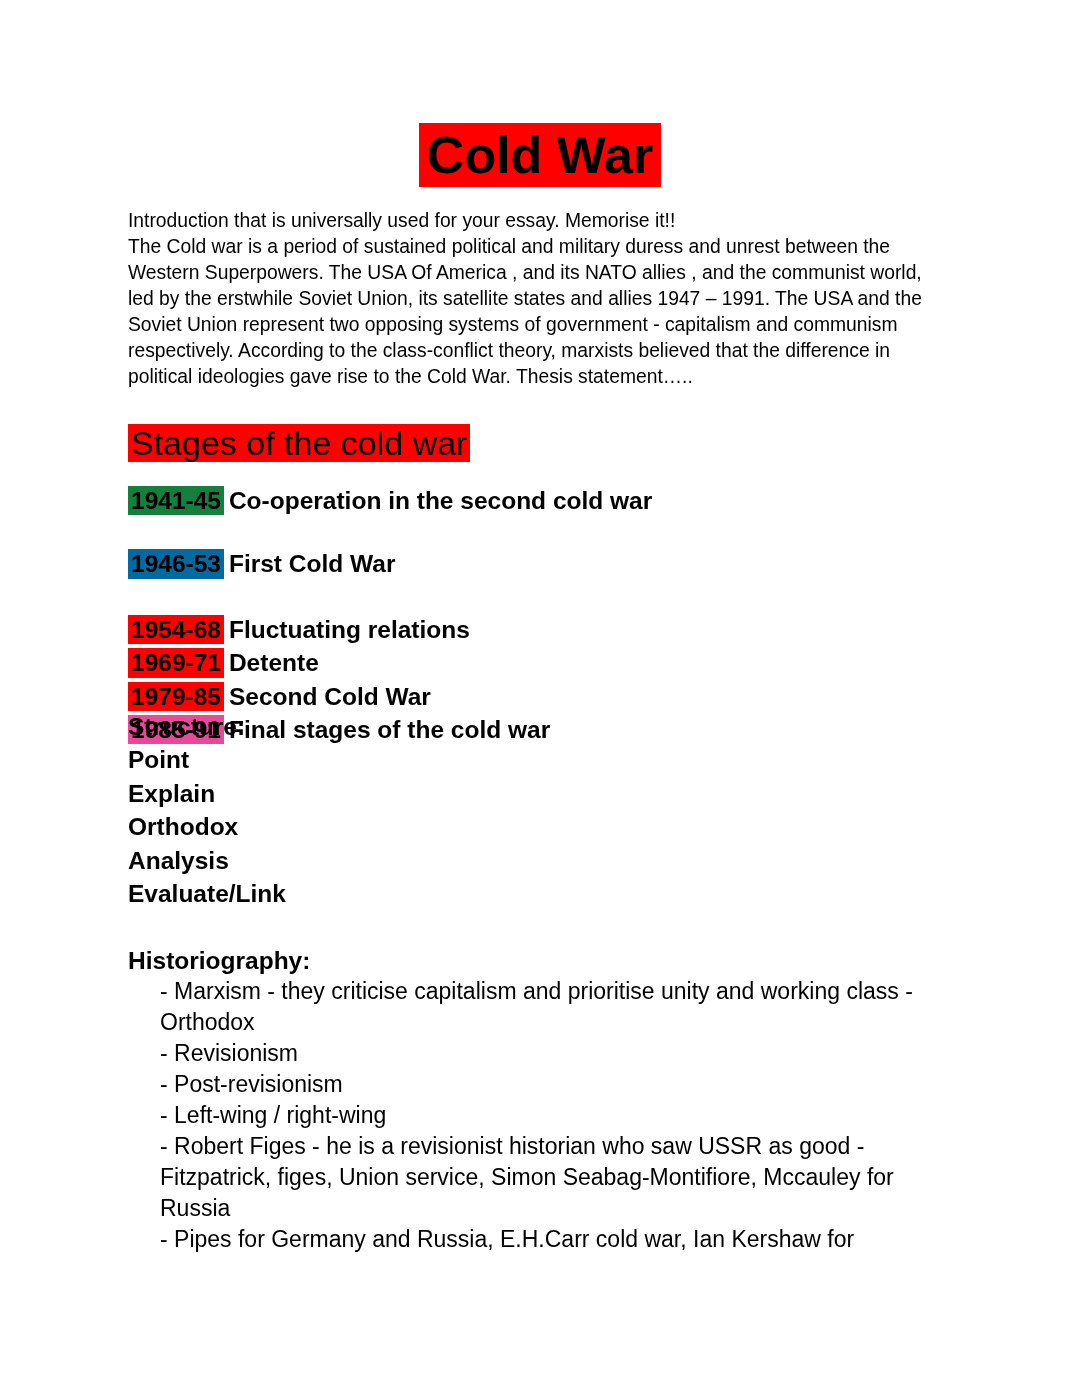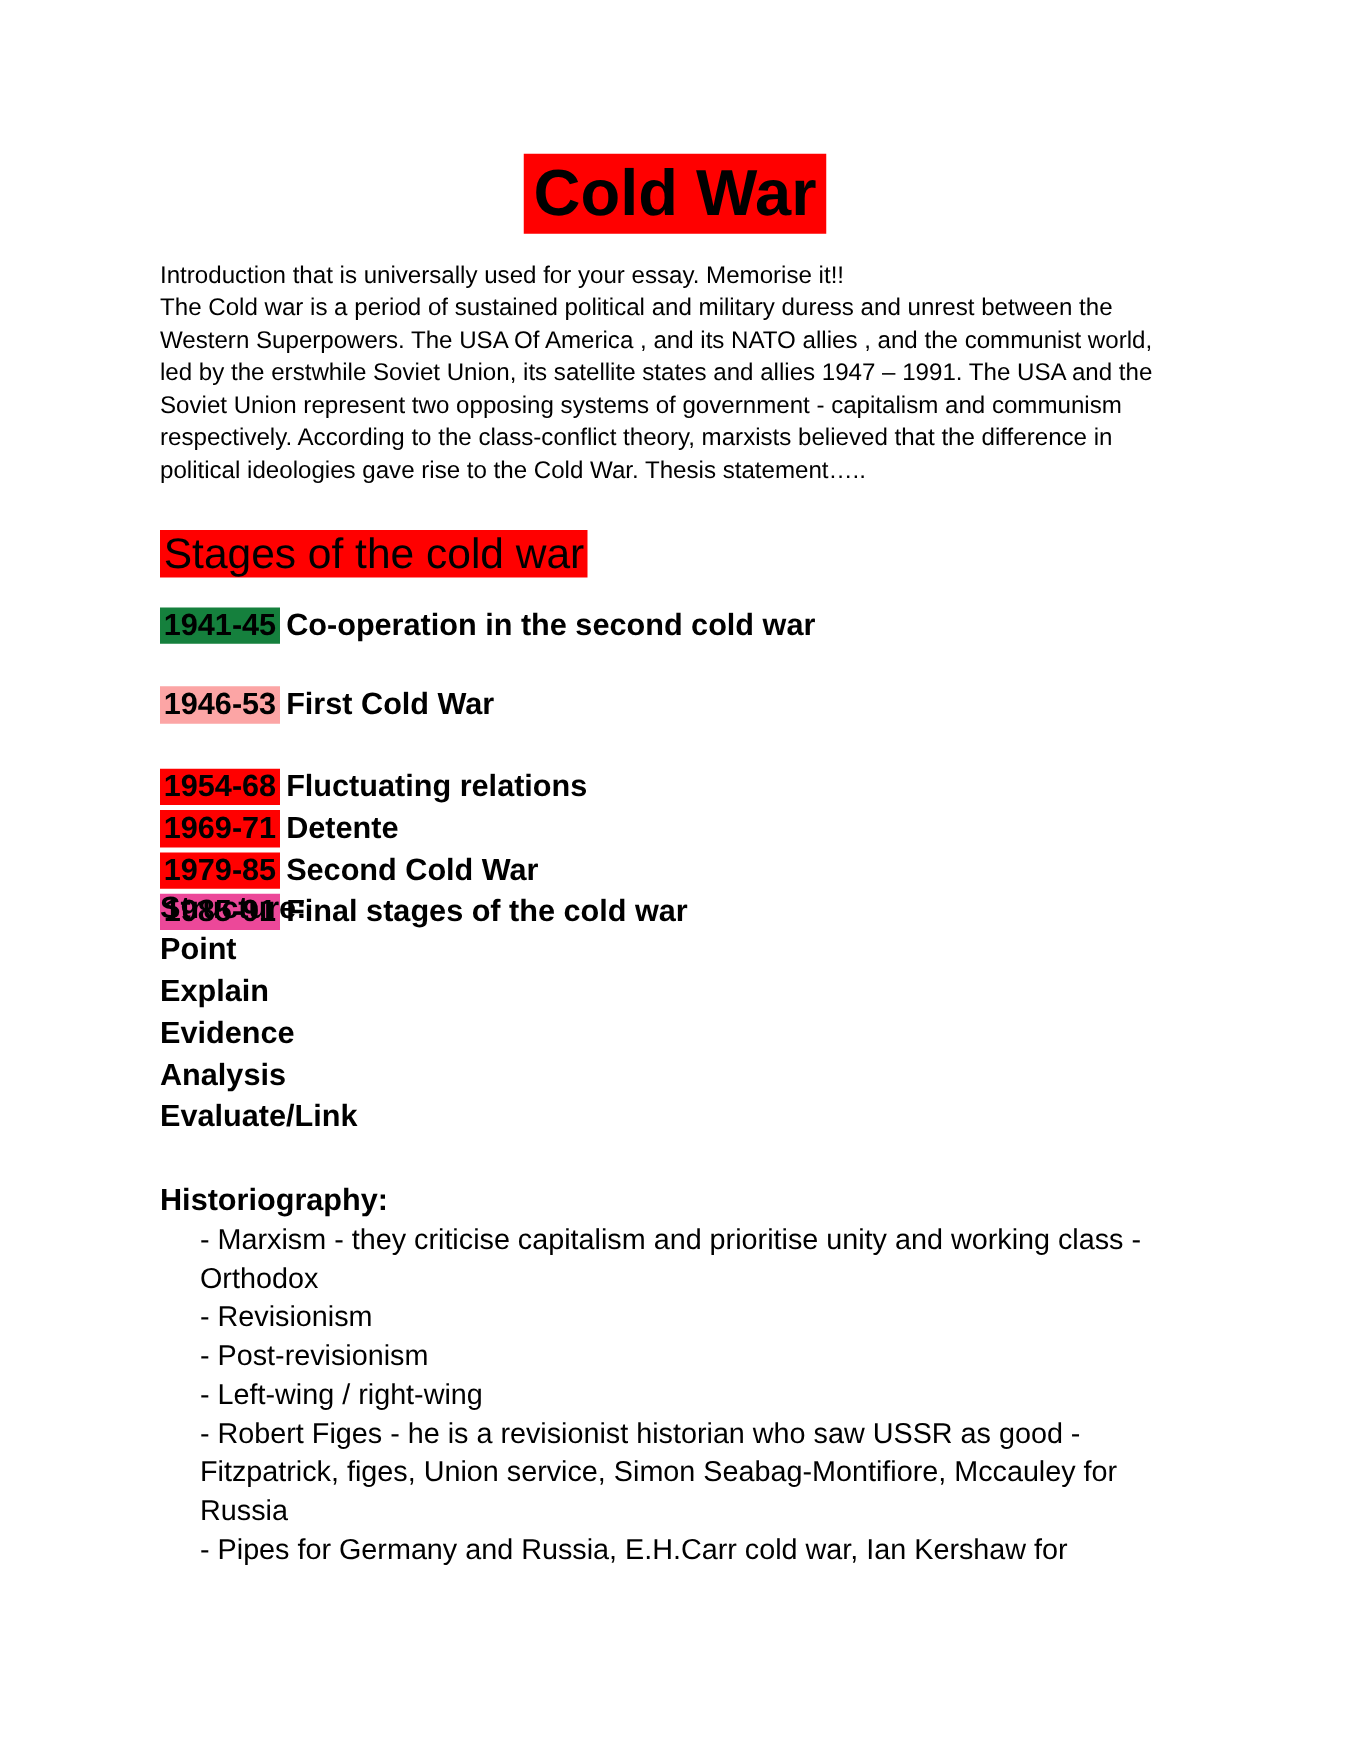--- a/index.html
+++ b/index.html
@@ -81,41 +81,41 @@
 
   <h1 class="stages-heading">
     <span class="hl" style="background-color: rgb(255, 0, 0);">Stages of the cold war</span>
   </h1>
 
   <div class="stages-list">
     <div class="stage-row">
       <span class="stage-year hl" style="background-color: #15803d;">1941-45</span><span>Co-operation in the second cold war</span>
     </div>
     <div class="stage-row">
-      <span class="stage-year hl" style="background-color: #fca5a5; margin-top: 32px;">1946-53</span><span>First Cold War</span>
+      <span class="stage-year hl" style="background-color: #0369a1; margin-top: 32px;">1946-53</span><span>First Cold War</span>
     </div>
     <div class="stage-row">
       <span class="stage-year hl" style="background-color: rgb(255, 0, 0); margin-top: 34px;">1954-68</span><span>Fluctuating relations</span>
     </div>
     <div class="stage-row">
       <span class="stage-year hl" style="background-color: rgb(255, 0, 0);">1969-71</span><span>Detente</span>
     </div>
     <div class="stage-row">
       <span class="stage-year hl" style="background-color: rgb(255, 0, 0);">1979-85</span><span>Second Cold War</span>
     </div>
     <div class="stage-row">
       <span class="stage-year hl" style="background-color: #ec4899;">1985-91</span><span>Final stages of the cold war</span>
     </div>
   </div>
 
   <div class="structure-section">
     <div>Structure:</div>
     <div>Point</div>
     <div>Explain</div>
-    <div>Evidence</div>
+    <div>Orthodox</div>
     <div>Analysis</div>
     <div>Evaluate/Link</div>
   </div>
 
   <div class="hist-heading">Historiography:</div>
 
   <div class="hist-list">
     <div class="hist-item">- Marxism - they criticise capitalism and prioritise unity and working class - Orthodox</div>
     <div class="hist-item">- Revisionism</div>
     <div class="hist-item">- Post-revisionism</div>

